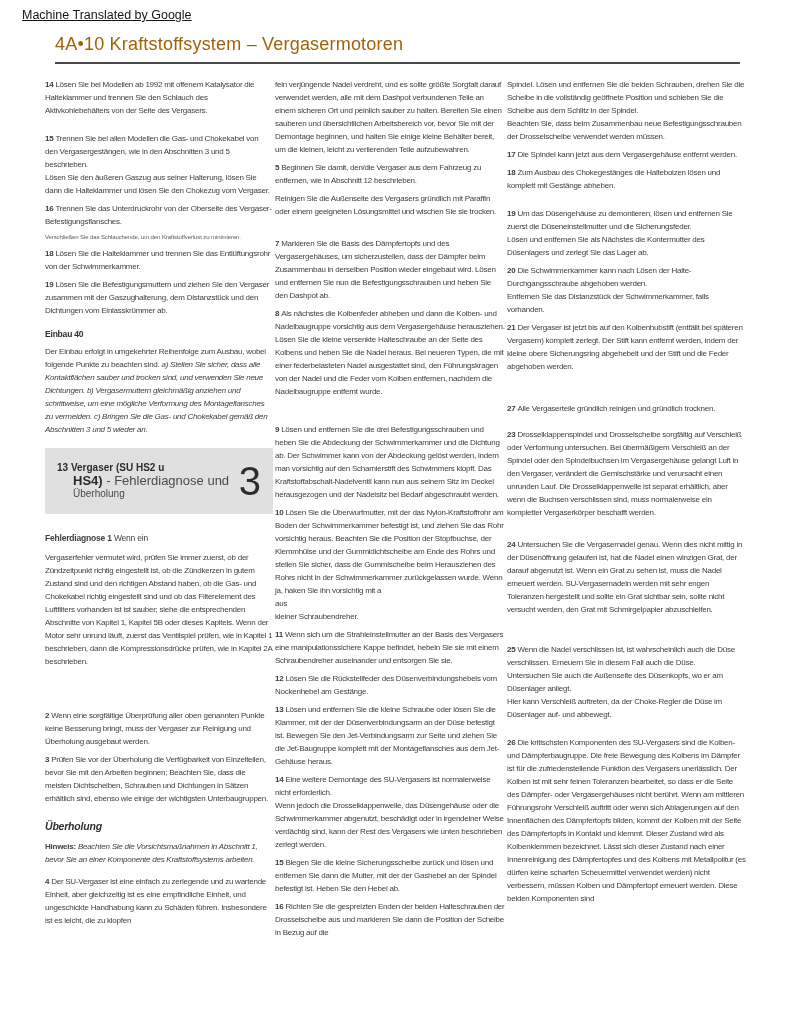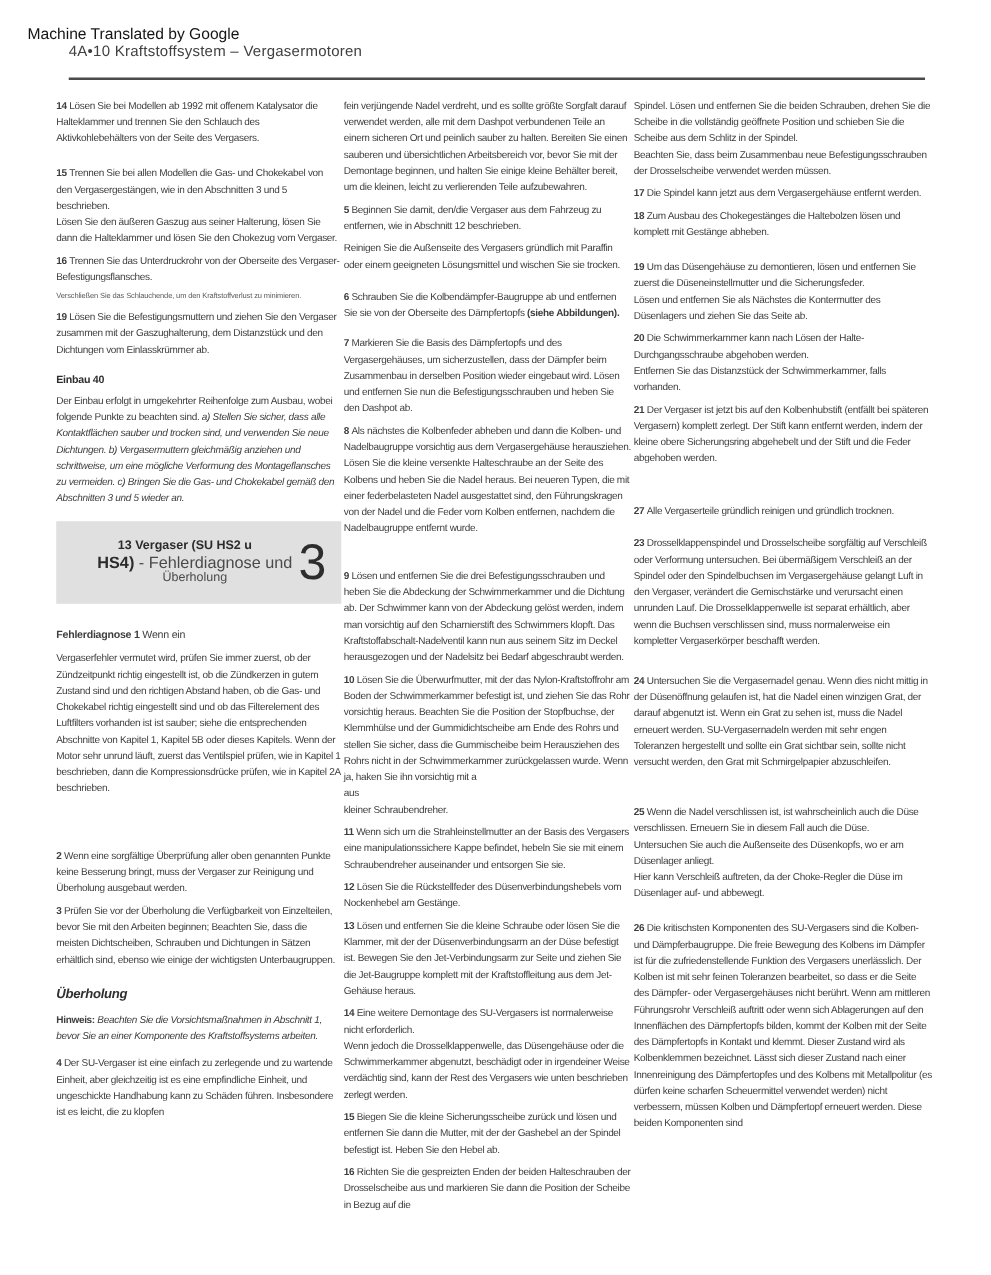--- a/index.html
+++ b/index.html
@@ -1,43 +1,43 @@
 <!DOCTYPE html>
 <html><head>
 <meta charset="utf-8">
 <style>
   * { margin:0; padding:0; box-sizing:border-box; }
   html,body { background:#ffffff; }
   body {
     width:793px; height:1020px; position:relative; overflow:hidden;
     font-family:"Liberation Sans", sans-serif; color:#3e3e3e;
   }
-  .mt-note { position:absolute; top:20px; left:22px; font-size:12.5px; color:#151515; }
-  .doc-title { position:absolute; top:34px; left:55px; font-size:12px; color:#404040; letter-spacing:0.2px; }
+  .mt-note { position:absolute; top:8px; left:22px; font-size:12.5px; color:#151515;text-decoration:underline; }
+  .doc-title { position:absolute; top:34px; left:55px; font-size:18px; color:#a16207; letter-spacing:0.2px; }
   .title-rule { position:absolute; top:62px; left:55px; width:685px; height:2px; background:#4a4a4a; }
   .columns { position:absolute; top:78px; left:45px; width:718px; display:flex; gap:2px; }
   .col1 { width:228px; }
   .col2 { width:230px; }
   .col3 { width:240px; }
   .para {
     font-size:8px; line-height:13px; letter-spacing:-0.25px;
     margin-bottom:5px; white-space:pre-line; color:#3e3e3e;
   }
   .seg-b { font-weight:700; }
   .seg-i { font-style:italic; }
   .seg-bi { font-weight:700; }
   .small-note { font-size:6px; line-height:9px; letter-spacing:-0.1px; color:#5a5a5a; margin-bottom:5px; }
   .h-plain { font-size:8.5px; font-weight:700; letter-spacing:-0.2px; margin:3px 0 6px; color:#2e2e2e; white-space:pre-line; }
   .h-italic { font-size:10.5px; font-weight:700; font-style:italic; letter-spacing:-0.2px; margin:2px 0 8px; color:#2f2f2f; white-space:pre-line; }
   .fd-head { font-size:8.5px; line-height:13px; letter-spacing:-0.2px; margin-bottom:6px; white-space:pre-line; }
   .section-box {
     background:#e0e0e0; display:flex; align-items:stretch;
     margin:12px 0 0 0; padding:13px 8px 13px 12px;
   }
-  .sb-text { flex:1;text-align:center; }
+  .sb-text { flex:1; }
   .sb-line1 { font-size:10px; line-height:13px; font-weight:700; color:#2b2b2b; }
   .sb-line2 { font-size:13px; line-height:13px; padding-left:16px; color:#4a4a4a; }
   .sb-line2 .seg-b { color:#2b2b2b; }
   .sb-line3 { font-size:10px; line-height:13px; padding-left:16px; color:#4a4a4a; }
   .sb-number { font-size:40px; line-height:40px; color:#2d2d2d; align-self:center; padding-right:4px; font-weight:400; }
 </style>
 </head>
 <body>
 
 <div class="page">
@@ -47,20 +47,21 @@
 
   <div class="columns">
     <div class="col1">
       <div>
           <div class="para"><span class="seg-b">14 </span><span>Lösen Sie bei Modellen ab 1992 mit offenem Katalysator die Halteklammer und trennen Sie den Schlauch des Aktivkohlebehälters von der Seite des Vergasers.</span></div>
           <div style="height: 10px;"></div>
           <div class="para"><span class="seg-b">15 </span><span>Trennen Sie bei allen Modellen die Gas- und Chokekabel von den Vergasergestängen, wie in den Abschnitten 3 und 5 beschrieben.
 Lösen Sie den äußeren Gaszug aus seiner Halterung, lösen Sie dann die Halteklammer und lösen Sie den Chokezug vom Vergaser.</span></div>
           <div class="para"><span class="seg-b">16 </span><span>Trennen Sie das Unterdruckrohr von der Oberseite des Vergaser-Befestigungsflansches.</span></div>
           <div class="small-note"><span>Verschließen Sie das Schlauchende, um den Kraftstoffverlust zu minimieren.</span></div>
+          <div class="para"><span class="seg-b">18 </span><span>Lösen Sie die Halteklammer und trennen Sie das Entlüftungsrohr von der Schwimmerkammer.</span></div>
           <div class="para"><span class="seg-b">19 </span><span>Lösen Sie die Befestigungsmuttern und ziehen Sie den Vergaser zusammen mit der Gaszughalterung, dem Distanzstück und den Dichtungen vom Einlasskrümmer ab.</span></div>
           <div style="height: 4px;"></div>
           <div class="h-plain"><span>Einbau 40</span></div>
           <div class="para"><span>Der Einbau erfolgt in umgekehrter Reihenfolge zum Ausbau, wobei folgende Punkte zu beachten sind. </span><span class="seg-i">a) Stellen Sie sicher, dass alle Kontaktflächen sauber und trocken sind, und verwenden Sie neue Dichtungen. b) Vergasermuttern gleichmäßig anziehen und schrittweise, um eine mögliche Verformung des Montageflansches zu vermeiden. c) Bringen Sie die Gas- und Chokekabel gemäß den Abschnitten 3 und 5 wieder an.</span></div>
         </div>
 
       <div class="section-box">
         <div class="sb-text">
           <div class="sb-line1"><span class="seg-b">13 Vergaser (SU HS2 u</span></div>
           <div class="sb-line2"><span class="seg-b">HS4)</span><span> - Fehlerdiagnose und</span></div>
@@ -82,45 +83,44 @@
           <div style="height: 4px;"></div>
           <div class="para"><span class="seg-b">4 </span><span>Der SU-Vergaser ist eine einfach zu zerlegende und zu wartende Einheit, aber gleichzeitig ist es eine empfindliche Einheit, und ungeschickte Handhabung kann zu Schäden führen. Insbesondere ist es leicht, die zu klopfen</span></div>
         </div>
     </div>
 
     <div class="col2">
         <div class="para"><span>fein verjüngende Nadel verdreht, und es sollte größte Sorgfalt darauf verwendet werden, alle mit dem Dashpot verbundenen Teile an einem sicheren Ort und peinlich sauber zu halten. Bereiten Sie einen sauberen und übersichtlichen Arbeitsbereich vor, bevor Sie mit der Demontage beginnen, und halten Sie einige kleine Behälter bereit, um die kleinen, leicht zu verlierenden Teile aufzubewahren.</span></div>
         <div class="para"><span class="seg-b">5 </span><span>Beginnen Sie damit, den/die Vergaser aus dem Fahrzeug zu entfernen, wie in Abschnitt 12 beschrieben.</span></div>
         <div class="para"><span>Reinigen Sie die Außenseite des Vergasers gründlich mit Paraffin oder einem geeigneten Lösungsmittel und wischen Sie sie trocken.</span></div>
         <div style="height: 8px;"></div>
-        <div class="para"><span class="seg-b">6 </span><span>Schrauben Sie die Kolbendämpfer-Baugruppe ab und entfernen Sie sie von der Oberseite des Dämpfertopfs </span><span class="seg-b">(siehe Abbildungen).</span></div>
         <div style="height: 6px;"></div>
         <div class="para"><span class="seg-b">7 </span><span>Markieren Sie die Basis des Dämpfertopfs und des Vergasergehäuses, um sicherzustellen, dass der Dämpfer beim Zusammenbau in derselben Position wieder eingebaut wird. Lösen und entfernen Sie nun die Befestigungsschrauben und heben Sie den Dashpot ab.</span></div>
         <div class="para"><span class="seg-b">8 </span><span>Als nächstes die Kolbenfeder abheben und dann die Kolben- und Nadelbaugruppe vorsichtig aus dem Vergasergehäuse herausziehen. Lösen Sie die kleine versenkte Halteschraube an der Seite des Kolbens und heben Sie die Nadel heraus. Bei neueren Typen, die mit einer federbelasteten Nadel ausgestattet sind, den Führungskragen von der Nadel und die Feder vom Kolben entfernen, nachdem die Nadelbaugruppe entfernt wurde.</span></div>
         <div style="height: 20px;"></div>
         <div class="para"><span class="seg-b">9 </span><span>Lösen und entfernen Sie die drei Befestigungsschrauben und heben Sie die Abdeckung der Schwimmerkammer und die Dichtung ab. Der Schwimmer kann von der Abdeckung gelöst werden, indem man vorsichtig auf den Scharnierstift des Schwimmers klopft. Das Kraftstoffabschalt-Nadelventil kann nun aus seinem Sitz im Deckel herausgezogen und der Nadelsitz bei Bedarf abgeschraubt werden.</span></div>
         <div class="para"><span class="seg-b">10 </span><span>Lösen Sie die Überwurfmutter, mit der das Nylon-Kraftstoffrohr am Boden der Schwimmerkammer befestigt ist, und ziehen Sie das Rohr vorsichtig heraus. Beachten Sie die Position der Stopfbuchse, der Klemmhülse und der Gummidichtscheibe am Ende des Rohrs und stellen Sie sicher, dass die Gummischeibe beim Herausziehen des Rohrs nicht in der Schwimmerkammer zurückgelassen wurde. Wenn ja, haken Sie ihn vorsichtig mit a
 aus
 kleiner Schraubendreher.</span></div>
         <div class="para"><span class="seg-b">11 </span><span>Wenn sich um die Strahleinstellmutter an der Basis des Vergasers eine manipulationssichere Kappe befindet, hebeln Sie sie mit einem Schraubendreher auseinander und entsorgen Sie sie.</span></div>
         <div class="para"><span class="seg-b">12 </span><span>Lösen Sie die Rückstellfeder des Düsenverbindungshebels vom Nockenhebel am Gestänge.</span></div>
-        <div class="para"><span class="seg-b">13 </span><span>Lösen und entfernen Sie die kleine Schraube oder lösen Sie die Klammer, mit der der Düsenverbindungsarm an der Düse befestigt ist. Bewegen Sie den Jet-Verbindungsarm zur Seite und ziehen Sie die Jet-Baugruppe komplett mit der Kraftstoffleitung aus dem Jet-Gehäuse heraus.</span></div>
+        <div class="para"><span class="seg-b">13 </span><span>Lösen und entfernen Sie die kleine Schraube oder lösen Sie die Klammer, mit der der Düsenverbindungsarm an der Düse befestigt ist. Bewegen Sie den Jet-Verbindungsarm zur Seite und ziehen Sie die Jet-Baugruppe komplett mit der Montageflansches aus dem Jet-Gehäuse heraus.</span></div>
         <div class="para"><span class="seg-b">14 </span><span>Eine weitere Demontage des SU-Vergasers ist normalerweise nicht erforderlich.
 Wenn jedoch die Drosselklappenwelle, das Düsengehäuse oder die Schwimmerkammer abgenutzt, beschädigt oder in irgendeiner Weise verdächtig sind, kann der Rest des Vergasers wie unten beschrieben zerlegt werden.</span></div>
         <div class="para"><span class="seg-b">15 </span><span>Biegen Sie die kleine Sicherungsscheibe zurück und lösen und entfernen Sie dann die Mutter, mit der der Gashebel an der Spindel befestigt ist. Heben Sie den Hebel ab.</span></div>
         <div class="para"><span class="seg-b">16 </span><span>Richten Sie die gespreizten Enden der beiden Halteschrauben der Drosselscheibe aus und markieren Sie dann die Position der Scheibe in Bezug auf die</span></div>
       </div>
     <div class="col3">
         <div class="para"><span>Spindel. Lösen und entfernen Sie die beiden Schrauben, drehen Sie die Scheibe in die vollständig geöffnete Position und schieben Sie die Scheibe aus dem Schlitz in der Spindel.
 Beachten Sie, dass beim Zusammenbau neue Befestigungsschrauben der Drosselscheibe verwendet werden müssen.</span></div>
         <div class="para"><span class="seg-b">17 </span><span>Die Spindel kann jetzt aus dem Vergasergehäuse entfernt werden.</span></div>
         <div class="para"><span class="seg-b">18 </span><span>Zum Ausbau des Chokegestänges die Haltebolzen lösen und komplett mit Gestänge abheben.</span></div>
         <div style="height: 10px;"></div>
         <div class="para"><span class="seg-b">19 </span><span>Um das Düsengehäuse zu demontieren, lösen und entfernen Sie zuerst die Düseneinstellmutter und die Sicherungsfeder.
-Lösen und entfernen Sie als Nächstes die Kontermutter des Düsenlagers und ziehen Sie das Seite ab.</span></div>
+Lösen und entfernen Sie als Nächstes die Kontermutter des Düsenlagers und zerlegt Sie das Lager ab.</span></div>
         <div class="para"><span class="seg-b">20 </span><span>Die Schwimmerkammer kann nach Lösen der Halte-Durchgangsschraube abgehoben werden.
 Entfernen Sie das Distanzstück der Schwimmerkammer, falls vorhanden.</span></div>
         <div class="para"><span class="seg-b">21 </span><span>Der Vergaser ist jetzt bis auf den Kolbenhubstift (entfällt bei späteren Vergasern) komplett zerlegt. Der Stift kann entfernt werden, indem der kleine obere Sicherungsring abgehebelt und der Stift und die Feder abgehoben werden.</span></div>
         <div style="height: 24px;"></div>
         <div class="para"><span class="seg-b">27 </span><span>Alle Vergaserteile gründlich reinigen und gründlich trocknen.</span></div>
         <div style="height: 8px;"></div>
         <div class="para"><span class="seg-b">23 </span><span>Drosselklappenspindel und Drosselscheibe sorgfältig auf Verschleiß oder Verformung untersuchen. Bei übermäßigem Verschleiß an der Spindel oder den Spindelbuchsen im Vergasergehäuse gelangt Luft in den Vergaser, verändert die Gemischstärke und verursacht einen unrunden Lauf. Die Drosselklappenwelle ist separat erhältlich, aber wenn die Buchsen verschlissen sind, muss normalerweise ein kompletter Vergaserkörper beschafft werden.</span></div>
         <div style="height: 14px;"></div>
         <div class="para"><span class="seg-b">24 </span><span>Untersuchen Sie die Vergasernadel genau. Wenn dies nicht mittig in der Düsenöffnung gelaufen ist, hat die Nadel einen winzigen Grat, der darauf abgenutzt ist. Wenn ein Grat zu sehen ist, muss die Nadel erneuert werden. SU-Vergasernadeln werden mit sehr engen Toleranzen hergestellt und sollte ein Grat sichtbar sein, sollte nicht versucht werden, den Grat mit Schmirgelpapier abzuschleifen.</span></div>
         <div style="height: 22px;"></div>

